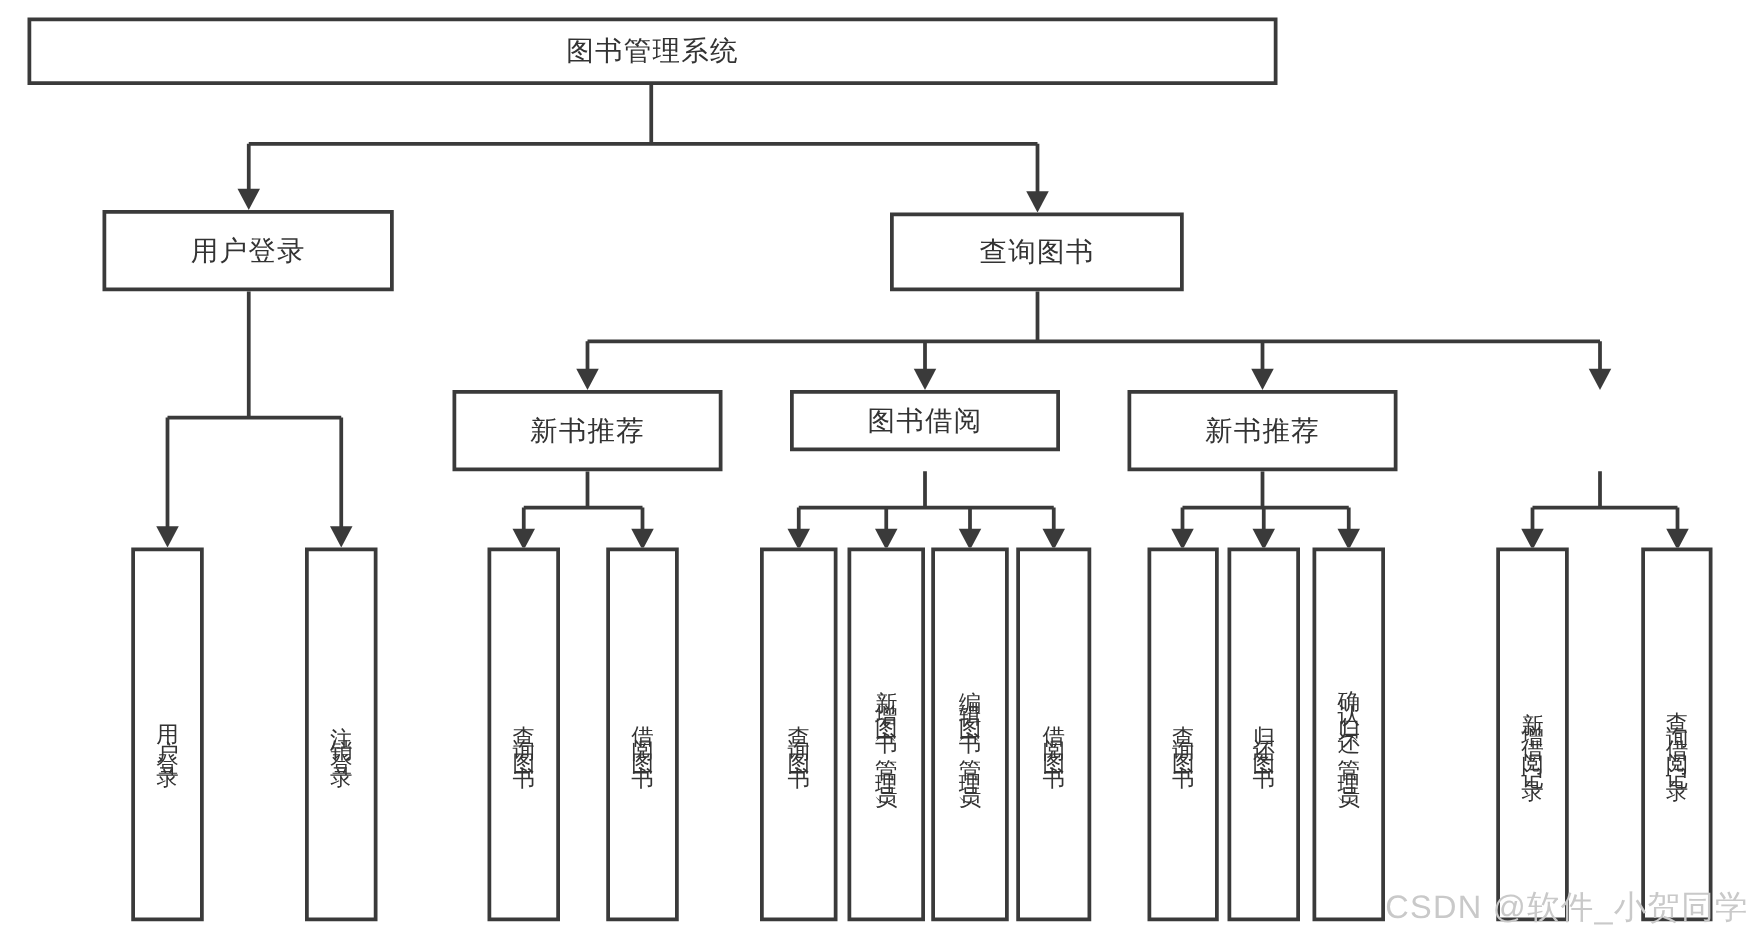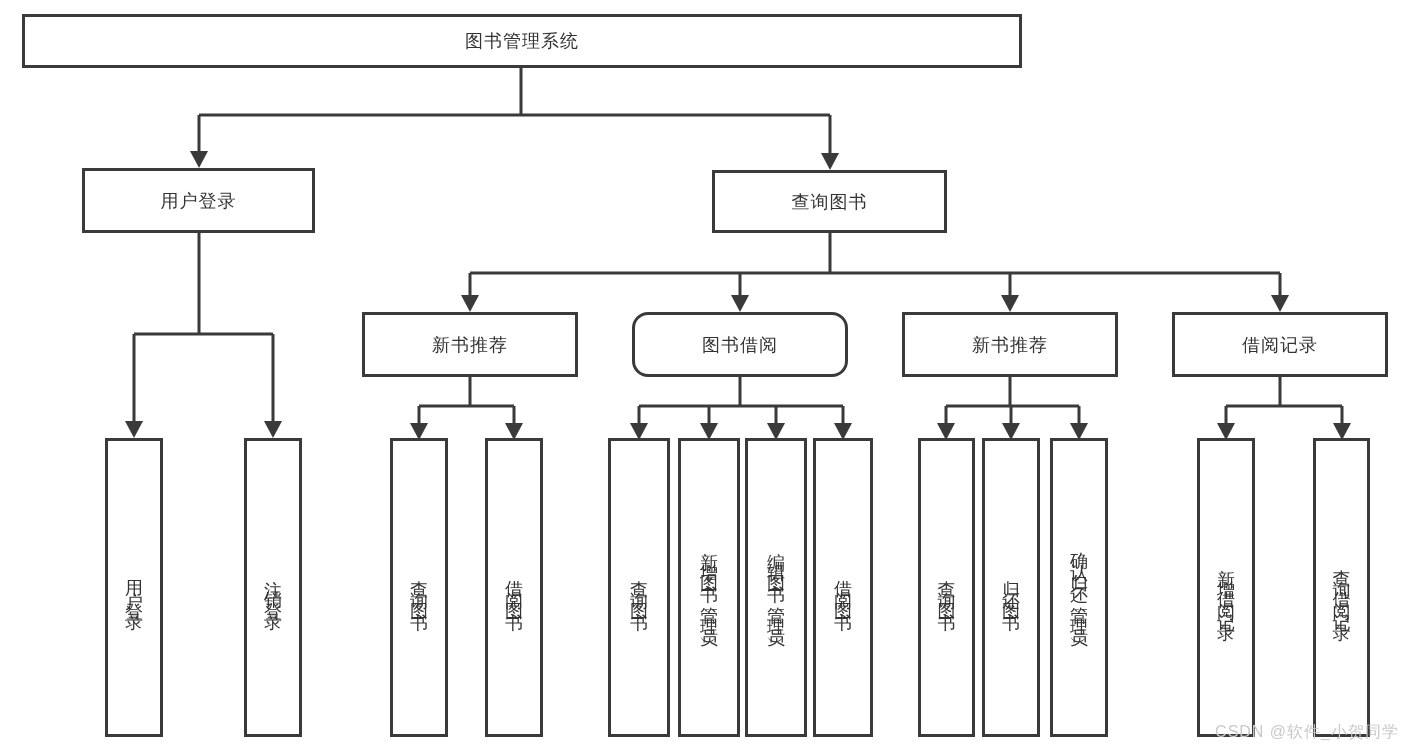--- a/index.html
+++ b/index.html
@@ -26,21 +26,21 @@
     color: var(--line);
     pointer-events: none;
   }
   .node {
     position: absolute;
     border: 3px solid var(--line);
     background: var(--background);
     display: flex; align-items: center; justify-content: center;
   }
   .node .hlabel {
-    font-size: 18px;
+    font-size: 22px;
     color: var(--text);
     letter-spacing: 1px;
     white-space: nowrap;
   }
   .leaf {
     position: absolute;
     top: 438px; height: 299px;
     border: 3px solid var(--line);
     background: var(--background);
     display: flex; align-items: center; justify-content: center;
@@ -50,21 +50,21 @@
     text-orientation: mixed;
     font-size: 18px;
     color: var(--text);
     letter-spacing: 11px;
     line-height: 1;
     white-space: nowrap;
   }
   .watermark {
     position: absolute;
     right: 6px; bottom: 4px;
-    font-size: 16px;
+    font-size: 26px;
     color: var(--watermark);
     letter-spacing: 1px;
     white-space: nowrap;
     z-index: 5;
   }
 </style>
 </head>
 <body>
 
 <div class="stage">
@@ -109,28 +109,25 @@
   <div class="node" style="left:82px; top:168px; width:233px; height:65px;">
     <span class="hlabel">用户登录</span>
   </div>
   <div class="node" style="left:712px; top:170px; width:235px; height:63px;">
     <span class="hlabel">查询图书</span>
   </div>
 
   <div class="node" style="left:362px; top:312px; width:216px; height:65px;">
     <span class="hlabel">新书推荐</span>
   </div>
-  <div class="node" style="left:632px; top:312px; width:216px; height:65px;border-radius:16px;">
+  <div class="node" style="left:632px; top:312px; width:216px; height:49px;">
     <span class="hlabel">图书借阅</span>
   </div>
   <div class="node" style="left:902px; top:312px; width:216px; height:65px;">
     <span class="hlabel">新书推荐</span>
-  </div>
-  <div class="node" style="left:1172px; top:312px; width:216px; height:65px;">
-    <span class="hlabel">借阅记录</span>
   </div>
 
   <div class="leaf" style="left:105px; width:58px;">
     <span class="vlabel">用户登录</span>
   </div>
   <div class="leaf" style="left:244px; width:58px;">
     <span class="vlabel">注销登录</span>
   </div>
 
   <div class="leaf" style="left:390px; width:58px;">

